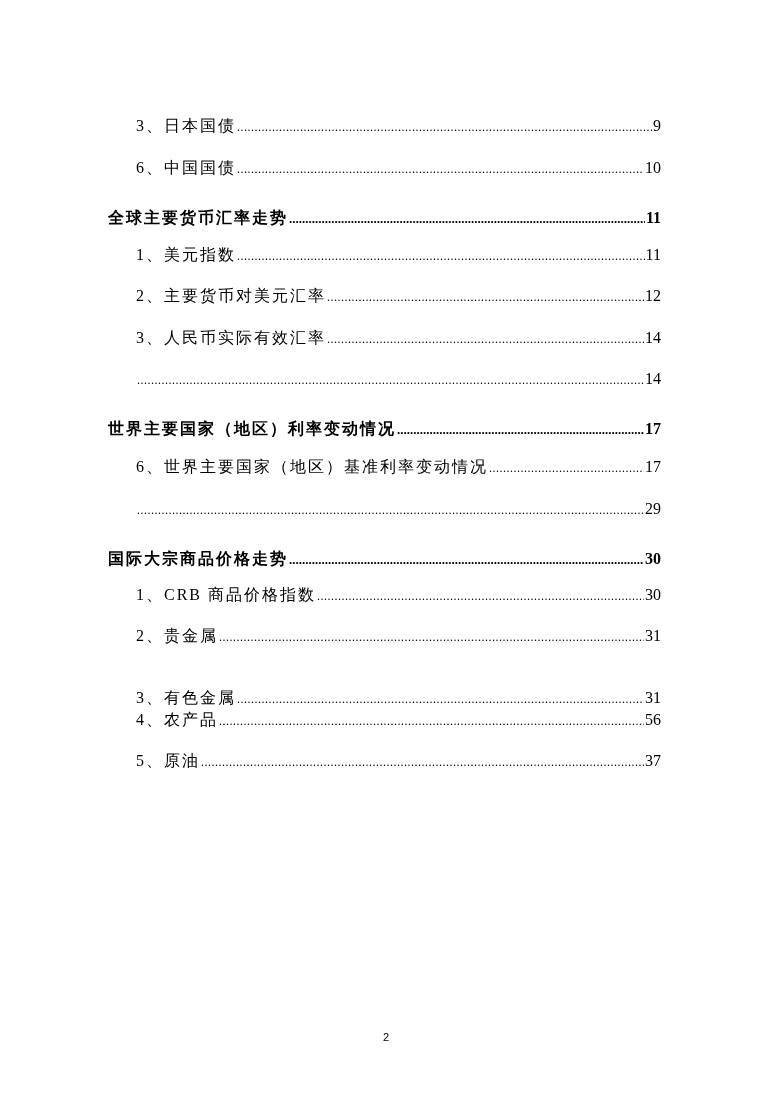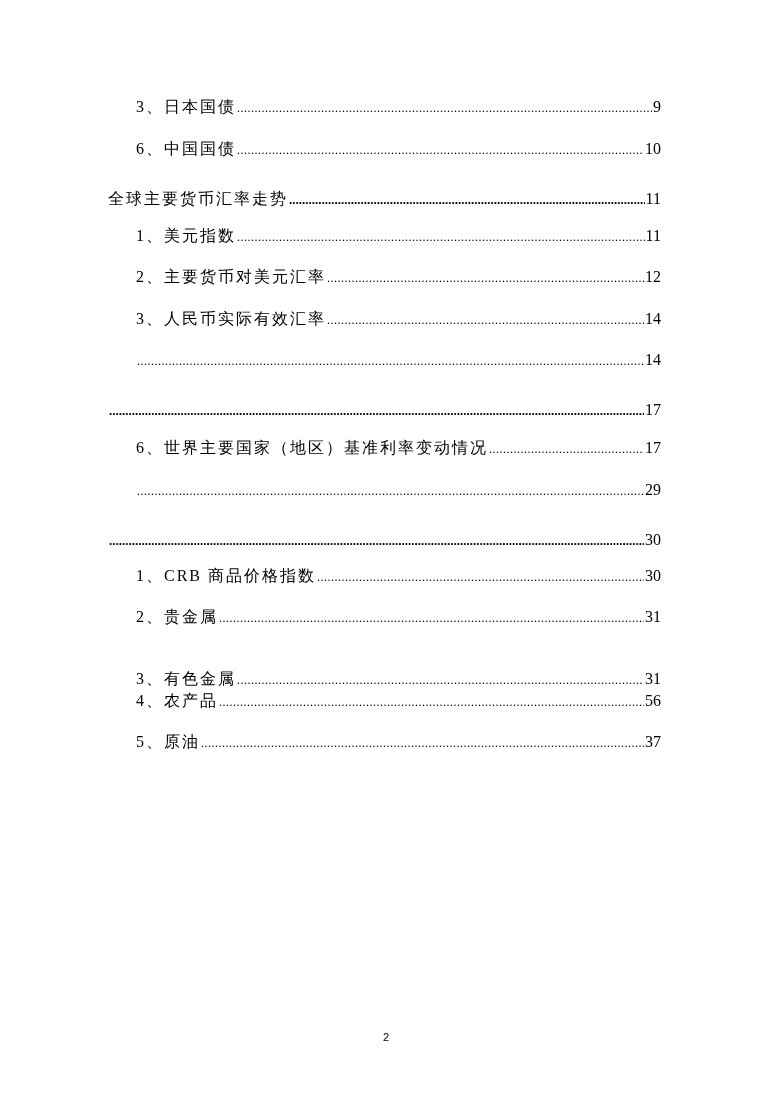--- a/index.html
+++ b/index.html
@@ -1,22 +1,22 @@
 <!DOCTYPE html>
 <html><head>
   <meta charset="utf-8">
   <style>
     html, body { margin: 0; padding: 0; background: #ffffff; }
     body { width: 772px; height: 1105px; position: relative; overflow: hidden;
       font-family: "Liberation Serif", "DejaVu Serif", serif; color: #000; }
     .toc { position: absolute; left: 108px; top: 0; width: 553px; }
     .entry { position: absolute; left: 0; width: 553px; display: flex; align-items: baseline;
-      font-size: 16px; line-height: 20px; white-space: nowrap; }
+      font-size: 16px; line-height: 20px; white-space: nowrap; margin-top: 19px; }
     .entry.sub { left: 28px; width: 525px; }
-    .entry.head { font-weight: normal; font-size: 16px; }
+    .entry.head { font-weight: bold; font-size: 16px; }
     .entry .label { flex: 0 0 auto; letter-spacing: 2px; }
     .entry .leader { flex: 1 1 auto; overflow: hidden; margin: 0 1px; letter-spacing: 0; }
     .entry .leader::after { content: "................................................................................................................................................................................................................................................"; letter-spacing: 0.5px; font-size: 12px; }
     .entry.head .leader::after { font-weight: bold; font-size: 13px; letter-spacing: 0; }
     .entry .page { flex: 0 0 auto; }
     .footer-page { position: absolute; left: 0; width: 772px; top: 1031px; text-align: center;
       font-family: "Liberation Sans", "DejaVu Sans", sans-serif; font-size: 11px; }
   </style>
 </head>
 <body>
@@ -50,33 +50,35 @@
   <div class="entry sub" style="top:309px">
     <span class="label">3、人民币实际有效汇率</span>
     <span class="leader"></span>
     <span class="page">14</span>
   </div>
   <div class="entry sub" style="top:350px">
     <span class="leader"></span>
     <span class="page">14</span>
   </div>
   <div class="entry head" style="top:400px">
+    <span class="label">世界主要国家（地区）利率变动情况</span>
     <span class="leader"></span>
     <span class="page">17</span>
   </div>
   <div class="entry sub" style="top:438px">
     <span class="label">6、世界主要国家（地区）基准利率变动情况</span>
     <span class="leader"></span>
     <span class="page">17</span>
   </div>
   <div class="entry sub" style="top:480px">
     <span class="leader"></span>
     <span class="page">29</span>
   </div>
   <div class="entry head" style="top:530px">
+    <span class="label">国际大宗商品价格走势</span>
     <span class="leader"></span>
     <span class="page">30</span>
   </div>
   <div class="entry sub" style="top:566px">
     <span class="label">1、CRB 商品价格指数</span>
     <span class="leader"></span>
     <span class="page">30</span>
   </div>
   <div class="entry sub" style="top:607px">
     <span class="label">2、贵金属</span>

